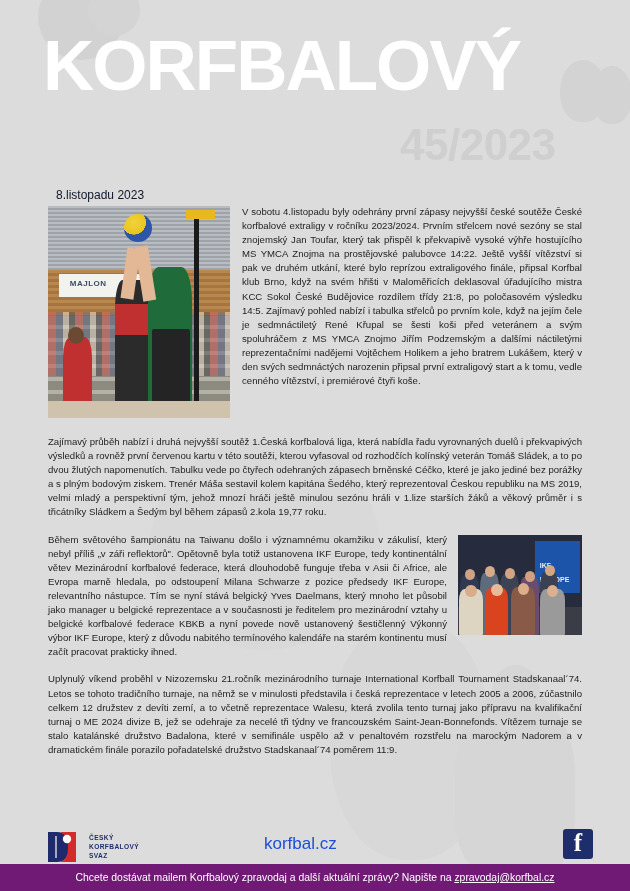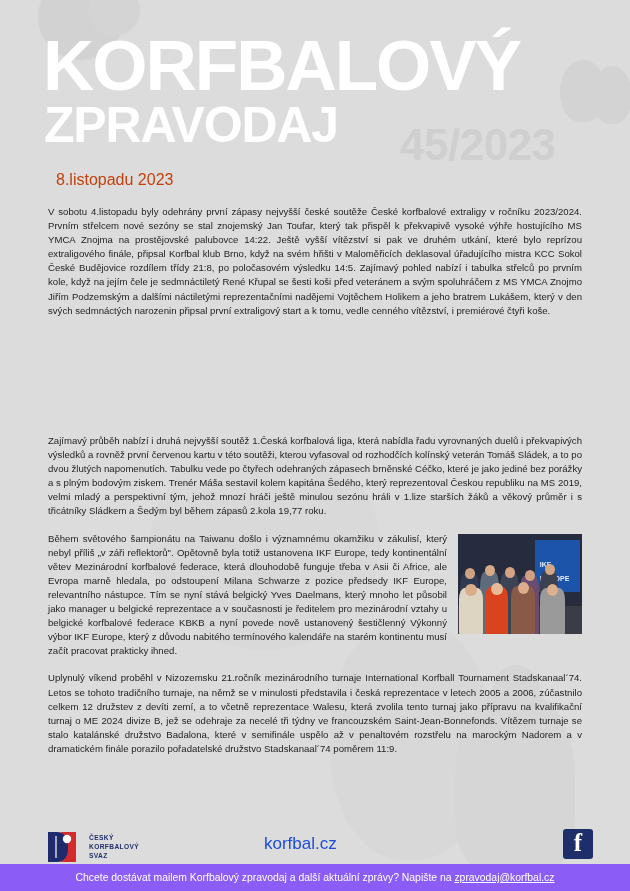--- a/index.html
+++ b/index.html
@@ -67,23 +67,23 @@
     font-size: 44px;
     font-weight: bold;
     letter-spacing: -0.5px;
     color: #cfcfcf;
     line-height: 1;
     white-space: nowrap;
   }
   .issue-date {
     position: absolute;
     left: 56px;
-    top: 171px;
-    font-size: 16px;
-    color: #c2410c;
+    top: 188px;
+    font-size: 12px;
+    color: #0f172a;
     white-space: nowrap;
   }
 
   
   .article {
     position: absolute;
     left: 48px;
     top: 205px;
     width: 534px;
   }
@@ -217,21 +217,21 @@
     font-family: "Liberation Serif", serif;
     color: #ffffff;
     line-height: 30px;
   }
   .mail-bar {
     position: absolute;
     left: 0;
     top: 864px;
     width: 630px;
     height: 27px;
-    background: #8b5cf6;
+    background: #701a75;
   }
   .mail-bar-text {
     position: absolute;
     left: 0; top: 0;
     width: 630px;
     height: 27px;
     line-height: 27px;
     text-align: center;
     font-size: 10.4px;
     color: #ffffff;
@@ -250,28 +250,47 @@
 <div class="watermark wm-ball2"></div>
 <div class="watermark wm-blob1"></div>
 <div class="watermark wm-blob2"></div>
 <div class="watermark wm-low"></div>
 <div class="watermark wm-low2"></div>
 <div class="watermark wm-head"></div>
 <div class="watermark wm-body"></div>
 
 <div class="masthead">
   <div class="title-main">KORFBALOVÝ</div>
-  <div class="title-sub">ZPRAVODAJ</div>
   <div class="issue-number">45/2023</div>
 </div>
 <div class="issue-date">8.listopadu 2023</div>
 
 <div class="article">
 
   <div class="para para-lead clearfix">
+    <div class="photo-action">
+      <div class="pa-ceiling"></div>
+      <div class="pa-wall"></div>
+      <div class="pa-stand"></div>
+      <div class="pa-crowd"></div>
+      <div class="pa-banner"></div>
+      <div class="pa-banner-t">MAJLON</div>
+      <div class="pa-p3"></div>
+      <div class="pa-p3h"></div>
+      <div class="pa-p1"></div>
+      <div class="pa-p1r"></div>
+      <div class="pa-p2"></div>
+      <div class="pa-p2b"></div>
+      <div class="pa-arm1"></div>
+      <div class="pa-arm2"></div>
+      <div class="pa-post"></div>
+      <div class="pa-posttop"></div>
+      <div class="pa-ball"></div>
+      <div class="pa-floor"></div>
+    </div>
     <span>V sobotu 4.listopadu byly odehrány první zápasy nejvyšší české soutěže České korfbalové extraligy v ročníku 2023/2024. Prvním střelcem nové sezóny se stal znojemský Jan Toufar, který tak přispěl k překvapivě vysoké výhře hostujícího MS YMCA Znojma na prostějovské palubovce 14:22. Ještě vyšší vítězství si pak ve druhém utkání, které bylo reprízou extraligového finále, připsal Korfbal klub Brno, když na svém hřišti v Maloměřicích deklasoval úřadujícího mistra KCC Sokol České Budějovice rozdílem třídy 21:8, po poločasovém výsledku 14:5. Zajímavý pohled nabízí i tabulka střelců po prvním kole, když na jejím čele je sedmnáctiletý René Křupal se šesti koši před veteránem a svým spoluhráčem z MS YMCA Znojmo Jiřím Podzemským a dalšími náctiletými reprezentačními nadějemi Vojtěchem Holikem a jeho bratrem Lukášem, který v den svých sedmnáctých narozenin připsal první extraligový start a k tomu, vedle cenného vítězství, i premiérové čtyři koše.</span>
   </div>
 
   <p class="para">Zajímavý průběh nabízí i druhá nejvyšší soutěž 1.Česká korfbalová liga, která nabídla řadu vyrovnaných duelů i překvapivých výsledků a rovněž první červenou kartu v této soutěži, kterou vyfasoval od rozhodčích kolínský veterán Tomáš Sládek, a to po dvou žlutých napomenutích. Tabulku vede po čtyřech odehraných zápasech brněnské Céčko, které je jako jediné bez porážky a s plným bodovým ziskem. Trenér Máša sestavil kolem kapitána Šedého, který reprezentoval Českou republiku na MS 2019, velmi mladý a perspektivní tým, jehož mnozí hráči ještě minulou sezónu hráli v 1.lize starších žáků a věkový průměr i s třicátníky Sládkem a Šedým byl během zápasů 2.kola 19,77 roku.</p>
 
   <div class="para para-ikf clearfix">
     <div class="photo-ikf">
       <div class="pi-bg"></div>
       <div class="pi-screen"></div>
       <div class="pi-screen-t">IKF EUROPE</div>

